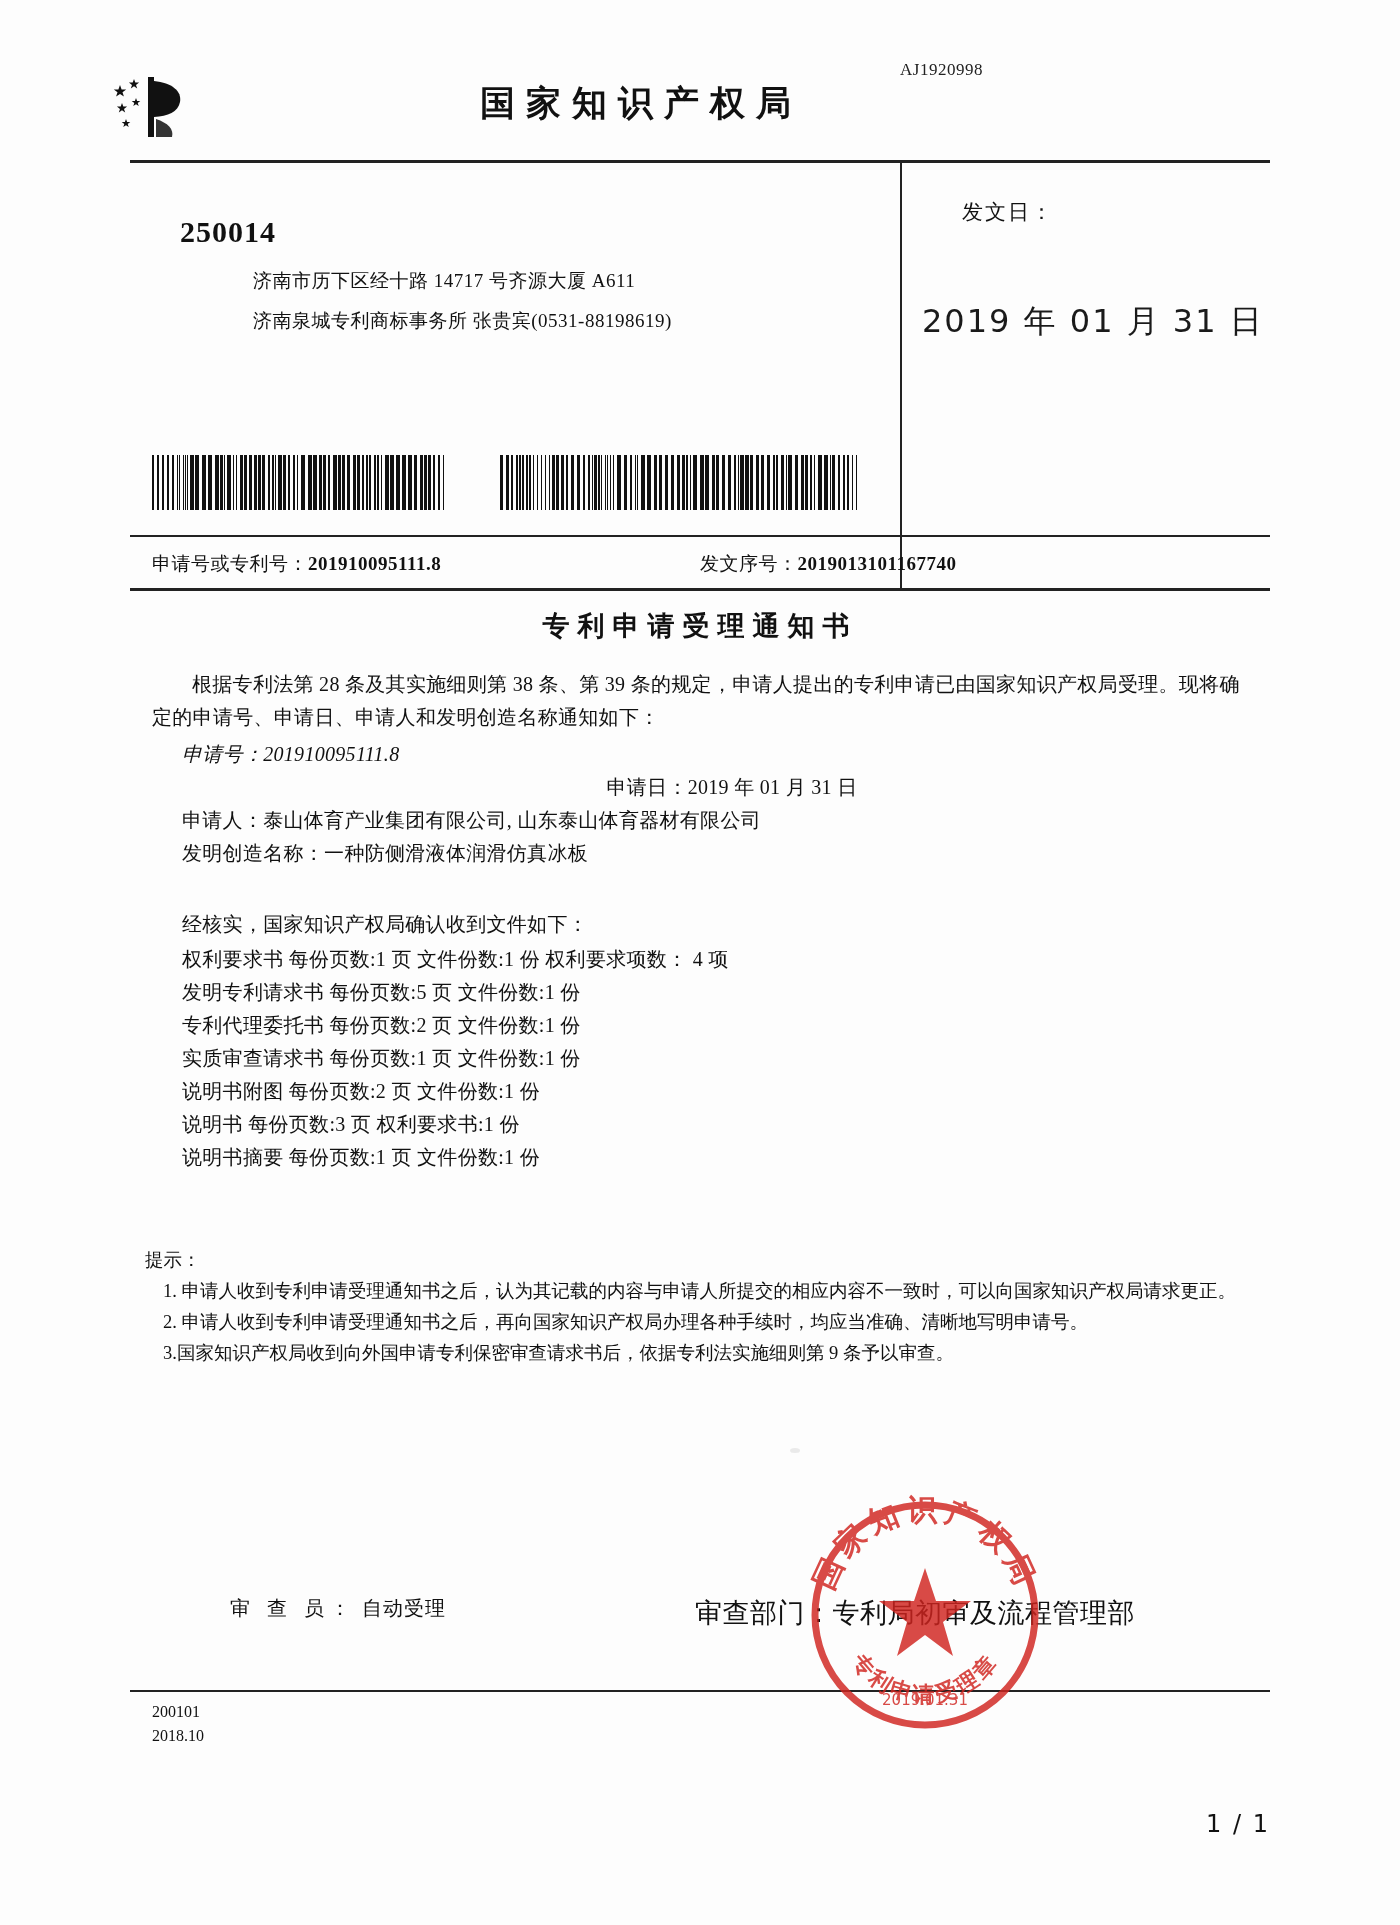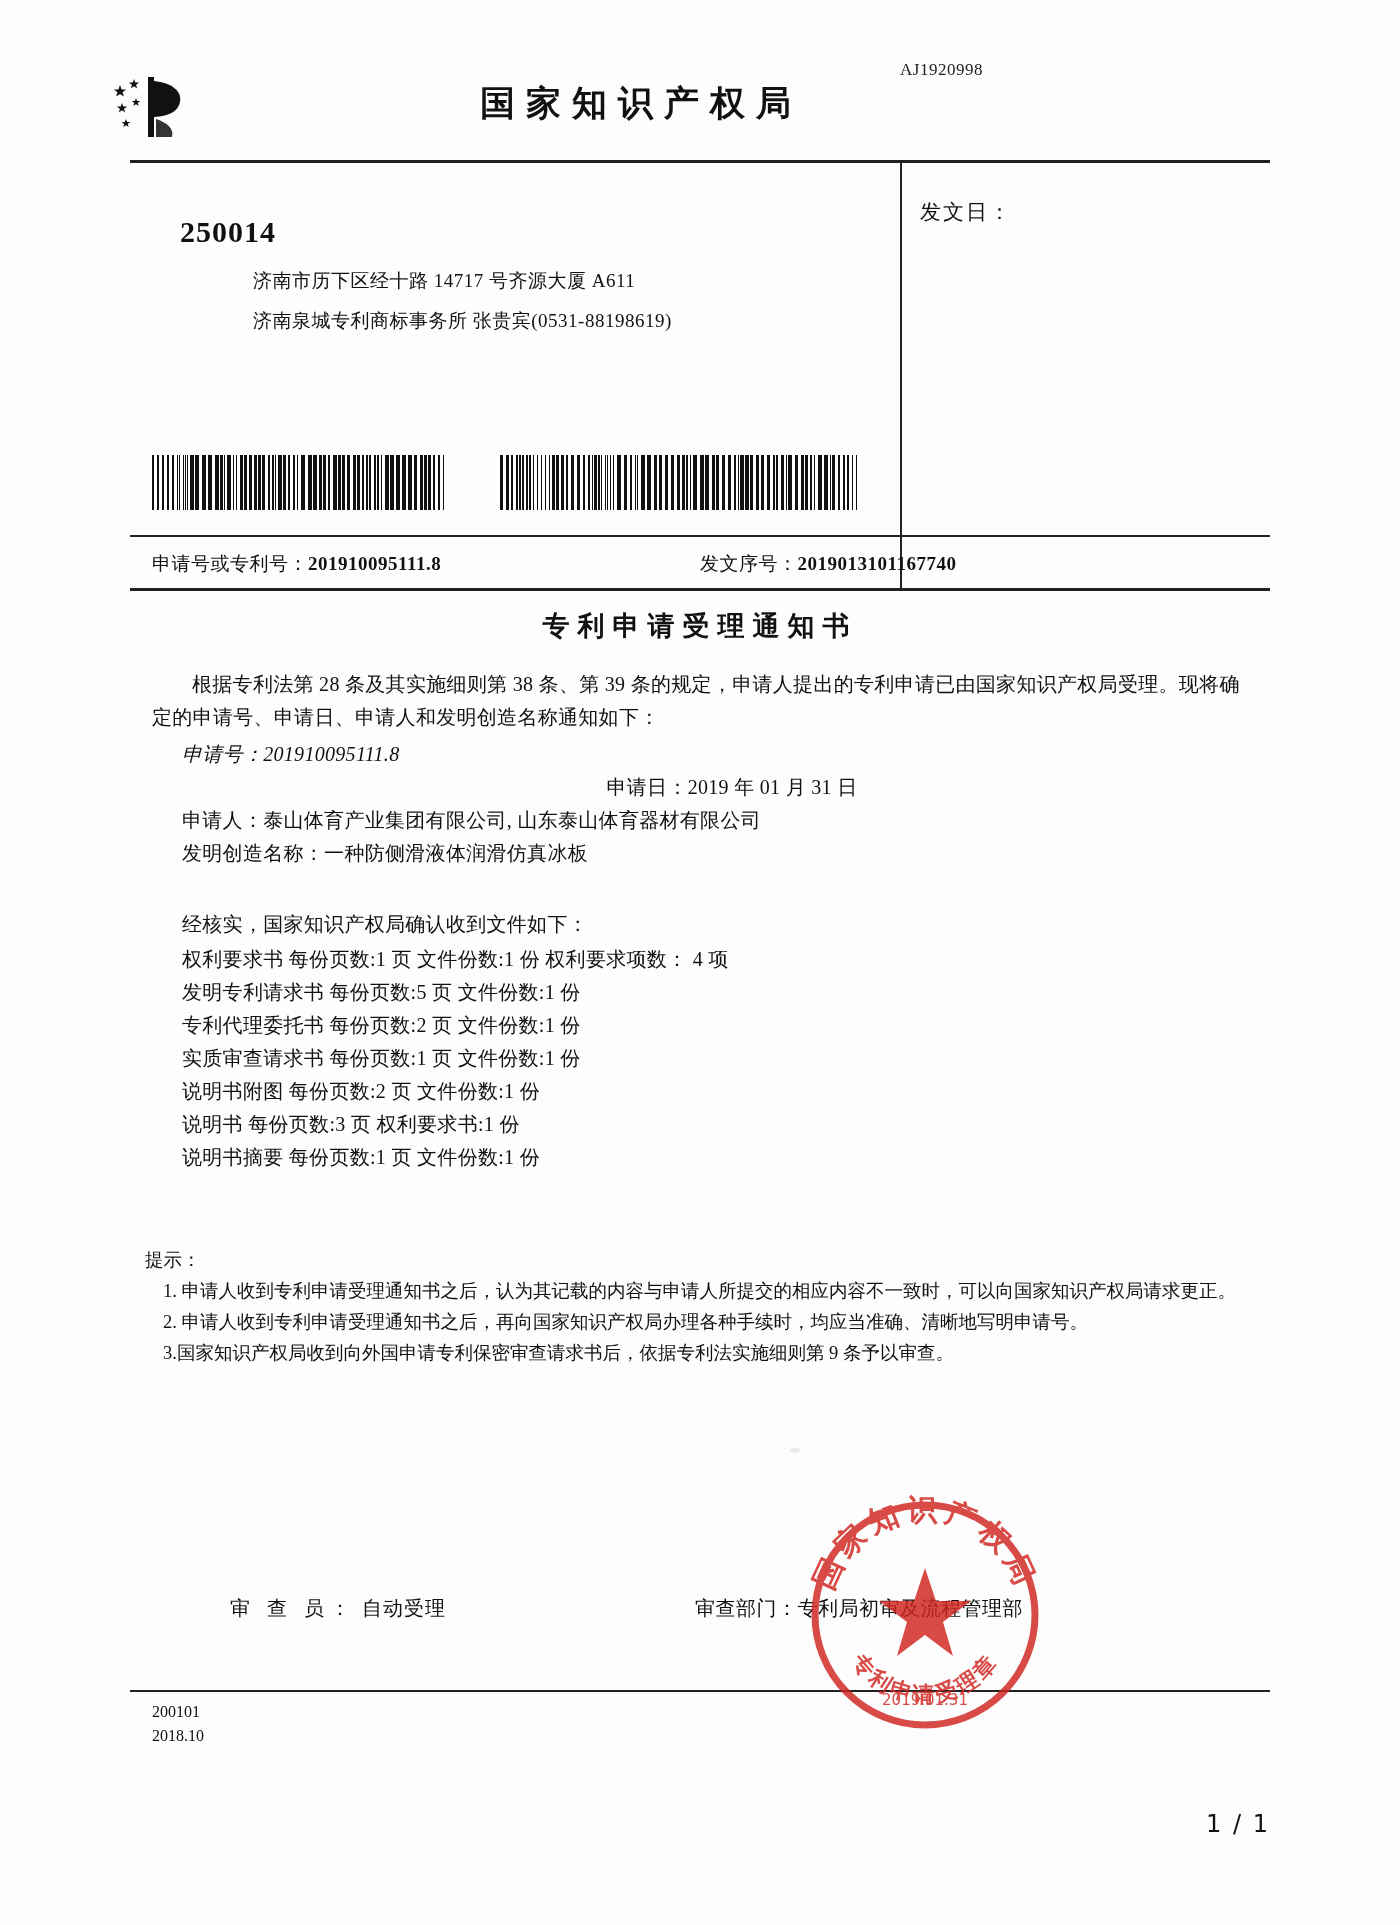--- a/index.html
+++ b/index.html
@@ -79,21 +79,21 @@
   .addr2 {
     position: absolute;
     left: 253px;
     top: 308px;
     font-size: 19px;
     letter-spacing: 0.5px;
   }
   
   .issue-label {
     position: absolute;
-    left: 920px;
+    left: 962px;
     top: 198px;
     font-size: 21px;
     letter-spacing: 2px;
   }
   .issue-date {
     position: absolute;
     left: 922px;
     top: 300px;
     font-size: 32px;
     font-family: "DejaVu Sans", "Liberation Sans", sans-serif;
@@ -165,21 +165,21 @@
     left: 230px;
     top: 1595px;
     font-size: 20px;
     letter-spacing: 1px;
   }
   .examiner .sp { letter-spacing: 6px; }
   .department {
     position: absolute;
     left: 695px;
     top: 1595px;
-    font-size: 20px;
+    font-size: 27px;
     letter-spacing: 0.5px;
   }
   
   .seal {
     position: absolute;
     left: 800px;
     top: 1490px;
     width: 250px;
     height: 250px;
     pointer-events: none;
@@ -251,20 +251,21 @@
 
   <div class="vr" style="left:900px; top:535px; width:2px; height:53px;"></div>
 
   <div class="hr" style="left:130px; top:1690px; width:1140px; height:2px;"></div>
 
   <div class="postcode">250014</div>
   <div class="addr1">济南市历下区经十路 14717 号齐源大厦 A611</div>
   <div class="addr2">济南泉城专利商标事务所  张贵宾(0531-88198619)</div>
 
   <div class="issue-label">发文日：</div>
+  <div class="issue-date">2019 年 01 月 31 日</div>
 
   <div class="barcode" id="barcode1" style="left:152px; top:455px; width:295px;"><i style="width:2px"></i><i style="width:3px;background:transparent"></i><i style="width:2px"></i><i style="width:3px;background:transparent"></i><i style="width:2px"></i><i style="width:3px;background:transparent"></i><i style="width:2px"></i><i style="width:3px;background:transparent"></i><i style="width:2px"></i><i style="width:3px;background:transparent"></i><i style="width:1px"></i><i style="width:1px;background:transparent"></i><i style="width:1px"></i><i style="width:3px;background:transparent"></i><i style="width:1px"></i><i style="width:1px;background:transparent"></i><i style="width:1px"></i><i style="width:1px;background:transparent"></i><i style="width:1px"></i><i style="width:2px;background:transparent"></i><i style="width:4px"></i><i style="width:1px;background:transparent"></i><i style="width:4px"></i><i style="width:3px;background:transparent"></i><i style="width:4px"></i><i style="width:2px;background:transparent"></i><i style="width:4px"></i><i style="width:3px;background:transparent"></i><i style="width:4px"></i><i style="width:1px;background:transparent"></i><i style="width:3px"></i><i style="width:1px;background:transparent"></i><i style="width:1px"></i><i style="width:2px;background:transparent"></i><i style="width:4px"></i><i style="width:2px;background:transparent"></i><i style="width:1px"></i><i style="width:2px;background:transparent"></i><i style="width:1px"></i><i style="width:3px;background:transparent"></i><i style="width:3px"></i><i style="width:1px;background:transparent"></i><i style="width:3px"></i><i style="width:2px;background:transparent"></i><i style="width:3px"></i><i style="width:2px;background:transparent"></i><i style="width:3px"></i><i style="width:1px;background:transparent"></i><i style="width:3px"></i><i style="width:1px;background:transparent"></i><i style="width:3px"></i><i style="width:3px;background:transparent"></i><i style="width:2px"></i><i style="width:2px;background:transparent"></i><i style="width:2px"></i><i style="width:1px;background:transparent"></i><i style="width:1px"></i><i style="width:2px;background:transparent"></i><i style="width:4px"></i><i style="width:1px;background:transparent"></i><i style="width:3px"></i><i style="width:2px;background:transparent"></i><i style="width:2px"></i><i style="width:3px;background:transparent"></i><i style="width:2px"></i><i style="width:2px;background:transparent"></i><i style="width:1px"></i><i style="width:3px;background:transparent"></i><i style="width:4px"></i><i style="width:3px;background:transparent"></i><i style="width:4px"></i><i style="width:1px;background:transparent"></i><i style="width:4px"></i><i style="width:2px;background:transparent"></i><i style="width:3px"></i><i style="width:1px;background:transparent"></i><i style="width:3px"></i><i style="width:2px;background:transparent"></i><i style="width:2px"></i><i style="width:3px;background:transparent"></i><i style="width:4px"></i><i style="width:1px;background:transparent"></i><i style="width:3px"></i><i style="width:1px;background:transparent"></i><i style="width:3px"></i><i style="width:2px;background:transparent"></i><i style="width:3px"></i><i style="width:3px;background:transparent"></i><i style="width:3px"></i><i style="width:1px;background:transparent"></i><i style="width:3px"></i><i style="width:2px;background:transparent"></i><i style="width:2px"></i><i style="width:2px;background:transparent"></i><i style="width:2px"></i><i style="width:1px;background:transparent"></i><i style="width:2px"></i><i style="width:3px;background:transparent"></i><i style="width:2px"></i><i style="width:1px;background:transparent"></i><i style="width:2px"></i><i style="width:2px;background:transparent"></i><i style="width:1px"></i><i style="width:3px;background:transparent"></i><i style="width:4px"></i><i style="width:1px;background:transparent"></i><i style="width:4px"></i><i style="width:2px;background:transparent"></i><i style="width:4px"></i><i style="width:2px;background:transparent"></i><i style="width:4px"></i><i style="width:2px;background:transparent"></i><i style="width:4px"></i><i style="width:2px;background:transparent"></i><i style="width:3px"></i><i style="width:3px;background:transparent"></i><i style="width:3px"></i><i style="width:1px;background:transparent"></i><i style="width:3px"></i><i style="width:1px;background:transparent"></i><i style="width:3px"></i><i style="width:2px;background:transparent"></i><i style="width:2px"></i><i style="width:3px;background:transparent"></i><i style="width:2px"></i><i style="width:3px;background:transparent"></i><i style="width:1px"></i><i style="width:2px;background:transparent"></i></div>
   <div class="barcode" id="barcode2" style="left:500px; top:455px; width:360px;"><i style="width:3px"></i><i style="width:3px;background:transparent"></i><i style="width:3px"></i><i style="width:2px;background:transparent"></i><i style="width:2px"></i><i style="width:3px;background:transparent"></i><i style="width:2px"></i><i style="width:1px;background:transparent"></i><i style="width:2px"></i><i style="width:1px;background:transparent"></i><i style="width:2px"></i><i style="width:2px;background:transparent"></i><i style="width:2px"></i><i style="width:1px;background:transparent"></i><i style="width:2px"></i><i style="width:2px;background:transparent"></i><i style="width:1px"></i><i style="width:3px;background:transparent"></i><i style="width:1px"></i><i style="width:3px;background:transparent"></i><i style="width:1px"></i><i style="width:3px;background:transparent"></i><i style="width:1px"></i><i style="width:3px;background:transparent"></i><i style="width:1px"></i><i style="width:2px;background:transparent"></i><i style="width:3px"></i><i style="width:1px;background:transparent"></i><i style="width:3px"></i><i style="width:2px;background:transparent"></i><i style="width:3px"></i><i style="width:2px;background:transparent"></i><i style="width:2px"></i><i style="width:3px;background:transparent"></i><i style="width:3px"></i><i style="width:3px;background:transparent"></i><i style="width:3px"></i><i style="width:3px;background:transparent"></i><i style="width:2px"></i><i style="width:3px;background:transparent"></i><i style="width:2px"></i><i style="width:2px;background:transparent"></i><i style="width:1px"></i><i style="width:1px;background:transparent"></i><i style="width:3px"></i><i style="width:1px;background:transparent"></i><i style="width:2px"></i><i style="width:1px;background:transparent"></i><i style="width:1px"></i><i style="width:3px;background:transparent"></i><i style="width:1px"></i><i style="width:1px;background:transparent"></i><i style="width:1px"></i><i style="width:2px;background:transparent"></i><i style="width:1px"></i><i style="width:2px;background:transparent"></i><i style="width:1px"></i><i style="width:3px;background:transparent"></i><i style="width:4px"></i><i style="width:3px;background:transparent"></i><i style="width:3px"></i><i style="width:3px;background:transparent"></i><i style="width:2px"></i><i style="width:3px;background:transparent"></i><i style="width:1px"></i><i style="width:1px;background:transparent"></i><i style="width:1px"></i><i style="width:3px;background:transparent"></i><i style="width:4px"></i><i style="width:2px;background:transparent"></i><i style="width:4px"></i><i style="width:3px;background:transparent"></i><i style="width:3px"></i><i style="width:2px;background:transparent"></i><i style="width:3px"></i><i style="width:3px;background:transparent"></i><i style="width:3px"></i><i style="width:3px;background:transparent"></i><i style="width:3px"></i><i style="width:3px;background:transparent"></i><i style="width:3px"></i><i style="width:2px;background:transparent"></i><i style="width:3px"></i><i style="width:1px;background:transparent"></i><i style="width:2px"></i><i style="width:2px;background:transparent"></i><i style="width:1px"></i><i style="width:2px;background:transparent"></i><i style="width:4px"></i><i style="width:3px;background:transparent"></i><i style="width:4px"></i><i style="width:1px;background:transparent"></i><i style="width:4px"></i><i style="width:3px;background:transparent"></i><i style="width:3px"></i><i style="width:1px;background:transparent"></i><i style="width:3px"></i><i style="width:3px;background:transparent"></i><i style="width:3px"></i><i style="width:3px;background:transparent"></i><i style="width:3px"></i><i style="width:3px;background:transparent"></i><i style="width:2px"></i><i style="width:2px;background:transparent"></i><i style="width:1px"></i><i style="width:1px;background:transparent"></i><i style="width:4px"></i><i style="width:1px;background:transparent"></i><i style="width:4px"></i><i style="width:1px;background:transparent"></i><i style="width:3px"></i><i style="width:3px;background:transparent"></i><i style="width:3px"></i><i style="width:2px;background:transparent"></i><i style="width:3px"></i><i style="width:3px;background:transparent"></i><i style="width:3px"></i><i style="width:3px;background:transparent"></i><i style="width:2px"></i><i style="width:1px;background:transparent"></i><i style="width:2px"></i><i style="width:3px;background:transparent"></i><i style="width:3px"></i><i style="width:2px;background:transparent"></i><i style="width:1px"></i><i style="width:1px;background:transparent"></i><i style="width:4px"></i><i style="width:3px;background:transparent"></i><i style="width:3px"></i><i style="width:3px;background:transparent"></i><i style="width:3px"></i><i style="width:1px;background:transparent"></i><i style="width:3px"></i><i style="width:2px;background:transparent"></i><i style="width:2px"></i><i style="width:2px;background:transparent"></i><i style="width:1px"></i><i style="width:3px;background:transparent"></i><i style="width:4px"></i><i style="width:2px;background:transparent"></i><i style="width:4px"></i><i style="width:2px;background:transparent"></i><i style="width:1px"></i><i style="width:1px;background:transparent"></i><i style="width:3px"></i><i style="width:3px;background:transparent"></i><i style="width:2px"></i><i style="width:3px;background:transparent"></i><i style="width:2px"></i><i style="width:2px;background:transparent"></i><i style="width:2px"></i><i style="width:3px;background:transparent"></i><i style="width:1px"></i><i style="width:3px;background:transparent"></i><i style="width:1px"></i><i style="width:3px;background:transparent"></i></div>
 
   <div class="appno">
     <span>申请号或专利号：</span><b>201910095111.8</b>
   </div>
   <div class="serialno">
     <span>发文序号：</span><b>2019013101167740</b>
   </div>

